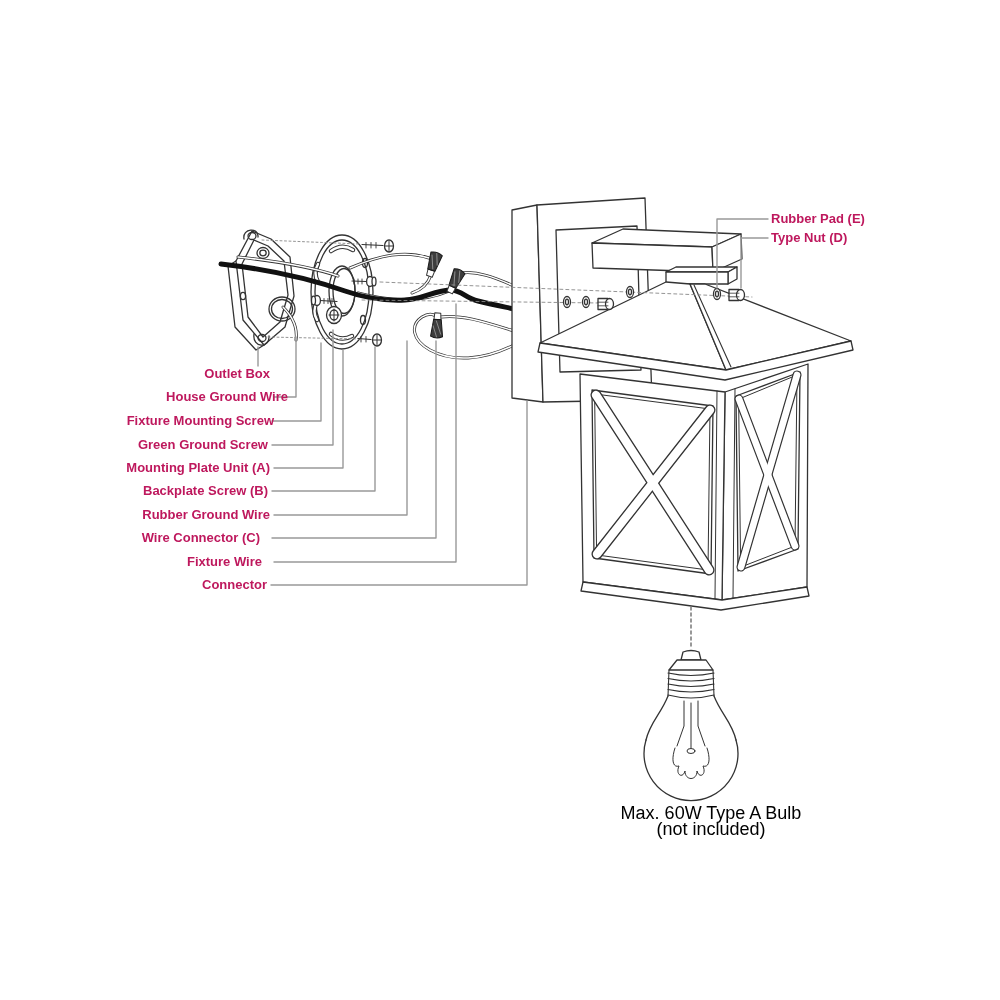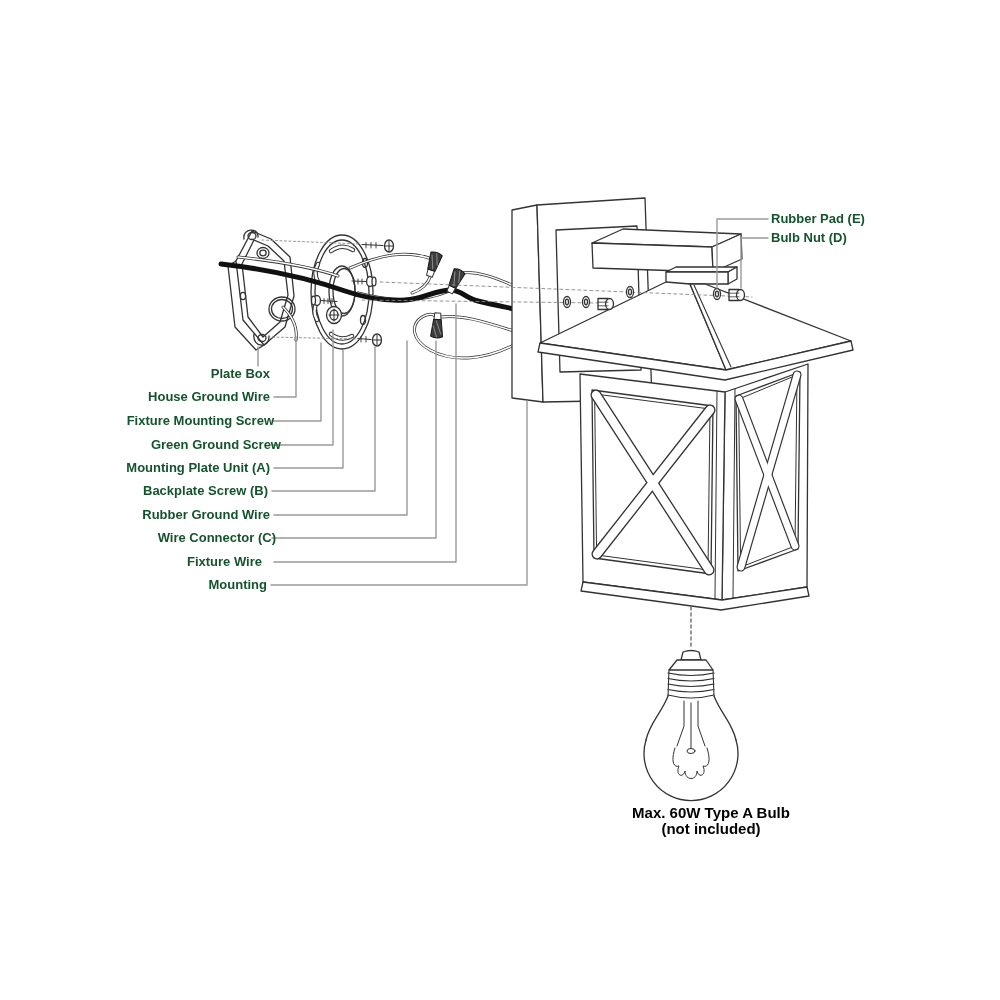--- a/index.html
+++ b/index.html
@@ -1,22 +1,22 @@
 <!DOCTYPE html>
 <html><head>
 <meta charset="utf-8">
 <style>
   html,body{margin:0;padding:0;background:#ffffff;}
   #stage{position:relative;width:1000px;height:1000px;background:#ffffff;overflow:hidden;
          font-family:"Liberation Sans", sans-serif;}
   #art{position:absolute;left:0;top:0;}
-  .lbl{position:absolute;font-size:13px;font-weight:bold;color:#14532d;white-space:nowrap;line-height:14px;}
+  .lbl{position:absolute;font-size:13px;font-weight:bold;color:#be185d;white-space:nowrap;line-height:14px;}
   .lbl.left{transform:translateX(-100%);} 
   .caption{position:absolute;left:601px;top:805px;width:220px;text-align:center;
-           font-size:15px;font-weight:bold;color:#000;line-height:16px;}
+           font-size:18px;font-weight:normal;color:#000;line-height:16px;}
 </style>
 </head>
 <body>
 
 <div id="stage">
 
 <svg id="art" width="1000" height="1000" viewBox="0 0 1000 1000">
   <g fill="none" stroke="#333" stroke-width="1.3" stroke-linejoin="round" stroke-linecap="round">
 
     <g>
@@ -250,32 +250,32 @@
       <path d="M274,515 L407,515 L407,341"></path>
       <path d="M272,538 L436,538 L436,341"></path>
       <path d="M274,562 L456,562 L456,304"></path>
       <path d="M271,585 L527,585 L527,401"></path>
       <path d="M768,219 L717,219 L717,288"></path>
       <path d="M768,238 L741,238 L741,288"></path>
     </g>
   </g>
 </svg>
 
-<div class="lbl left" style="left:270px;top:367px">Plate Box</div>
-<div class="lbl left" style="left:270px;top:390px">House Ground Wire</div>
+<div class="lbl left" style="left:270px;top:367px">Outlet Box</div>
+<div class="lbl left" style="left:288px;top:390px">House Ground Wire</div>
 <div class="lbl left" style="left:274px;top:414px">Fixture Mounting Screw</div>
-<div class="lbl left" style="left:281px;top:438px">Green Ground Screw</div>
+<div class="lbl left" style="left:268px;top:438px">Green Ground Screw</div>
 <div class="lbl left" style="left:270px;top:461px">Mounting Plate Unit (A)</div>
 <div class="lbl left" style="left:268px;top:484px">Backplate Screw (B)</div>
 <div class="lbl left" style="left:270px;top:508px">Rubber Ground Wire</div>
-<div class="lbl left" style="left:276px;top:531px">Wire Connector (C)</div>
+<div class="lbl left" style="left:260px;top:531px">Wire Connector (C)</div>
 <div class="lbl left" style="left:262px;top:555px">Fixture Wire</div>
-<div class="lbl left" style="left:267px;top:578px">Mounting</div>
+<div class="lbl left" style="left:267px;top:578px">Connector</div>
 
 <div class="lbl" style="left:771px;top:212px">Rubber Pad (E)</div>
-<div class="lbl" style="left:771px;top:231px">Bulb Nut (D)</div>
+<div class="lbl" style="left:771px;top:231px">Type Nut (D)</div>
 
 <div class="caption">
   <div>Max. 60W Type A Bulb</div>
   <div>(not included)</div>
 </div>
 
 </div>
 
 </body></html>

